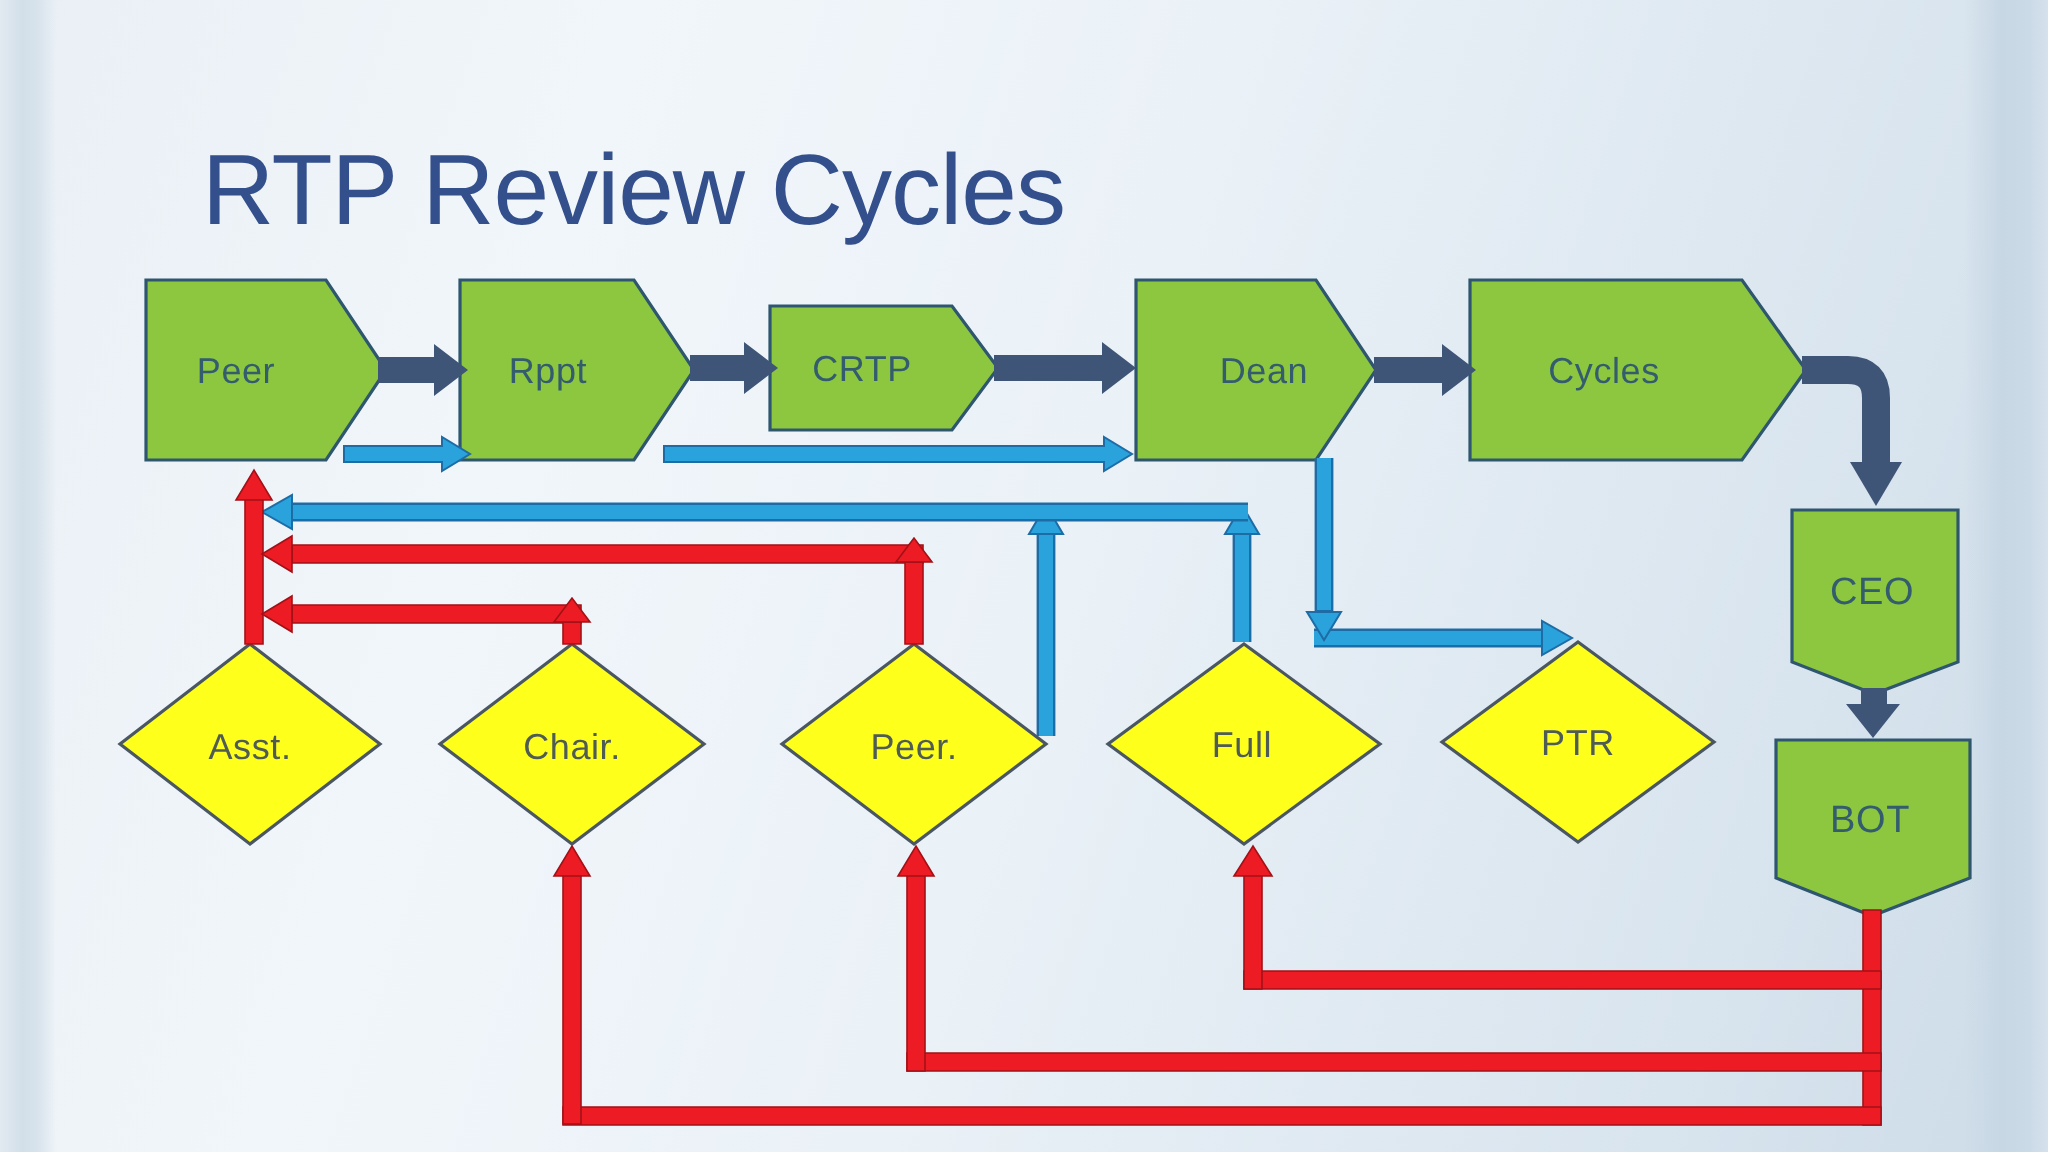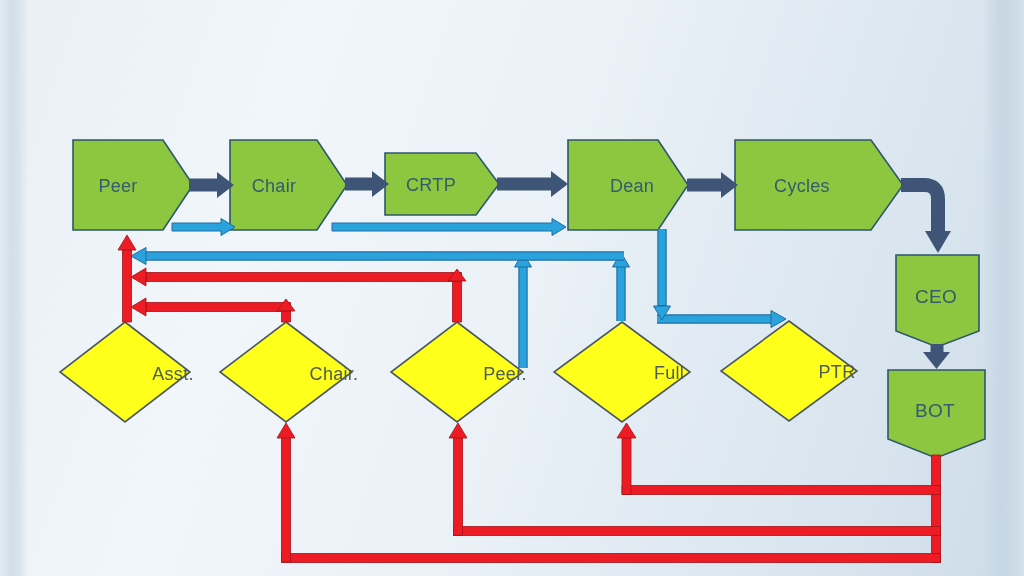--- a/index.html
+++ b/index.html
@@ -22,21 +22,21 @@
   .navy{fill:#3e5577;}
   .navy-line{stroke:#3e5577;stroke-width:14;fill:none;}
   .cyo{stroke:#1e6ca6;stroke-width:9.4;fill:none;}
   .cyi{stroke:#2aa3dc;stroke-width:7;fill:none;}
   .cyh{fill:#2aa3dc;stroke:#1e6ca6;stroke-width:1;}
   .redf{fill:#ed1b24;stroke:#a31116;stroke-width:0.8;}
   .lbl{
     position:absolute;transform:translate(-50%,-50%);
     font-size:18px;letter-spacing:0.3px;color:#335d6e;white-space:nowrap;pointer-events:none;
   }
-  .lbl.diam{color:#4f5b55;margin-left:48px;}
+  .lbl.diam{color:#4f5b55;}
   .lbl.term{font-size:19px;}
 </style>
 </head>
 <body>
 
 <div class="slide">
   <div class="edge-left"></div>
   <div class="edge-right"></div>
 
   <svg class="diagram" width="1024" height="576" viewBox="0 0 1024 576">
@@ -155,23 +155,24 @@
       <polygon class="redf" points="453.5,437 462.5,437 462.5,535.5 453.5,535.5"></polygon>
       <polygon class="redf" points="449,438 467,438 458,423"></polygon>
       </g>
     <g>
       <polygon class="redf" points="281.5,553.5 940.5,553.5 940.5,562.5 281.5,562.5"></polygon>
       <polygon class="redf" points="281.5,437 290.5,437 290.5,562 281.5,562"></polygon>
       <polygon class="redf" points="277,438 295,438 286,423"></polygon>
       </g>
   </svg>
 
+  <div class="title">RTP Review Cycles</div>
 
   <div class="lbl" style="left:118px;top:186px">Peer</div>
-  <div class="lbl" style="left:274px;top:186px">Chair</div>
+  <div class="lbl" style="left:274px;top:186px">Rppt</div>
   <div class="lbl" style="left:431px;top:185px">CRTP</div>
   <div class="lbl" style="left:632px;top:186px">Dean</div>
   <div class="lbl" style="left:802px;top:186px">Cycles</div>
   <div class="lbl term" style="left:936px;top:297px">CEO</div>
   <div class="lbl term" style="left:935px;top:411px">BOT</div>
   <div class="lbl diam" style="left:125px;top:374px">Asst.</div>
   <div class="lbl diam" style="left:286px;top:374px">Chair.</div>
   <div class="lbl diam" style="left:457px;top:374px">Peer.</div>
   <div class="lbl diam" style="left:621px;top:373px">Full</div>
   <div class="lbl diam" style="left:789px;top:372px">PTR</div>

